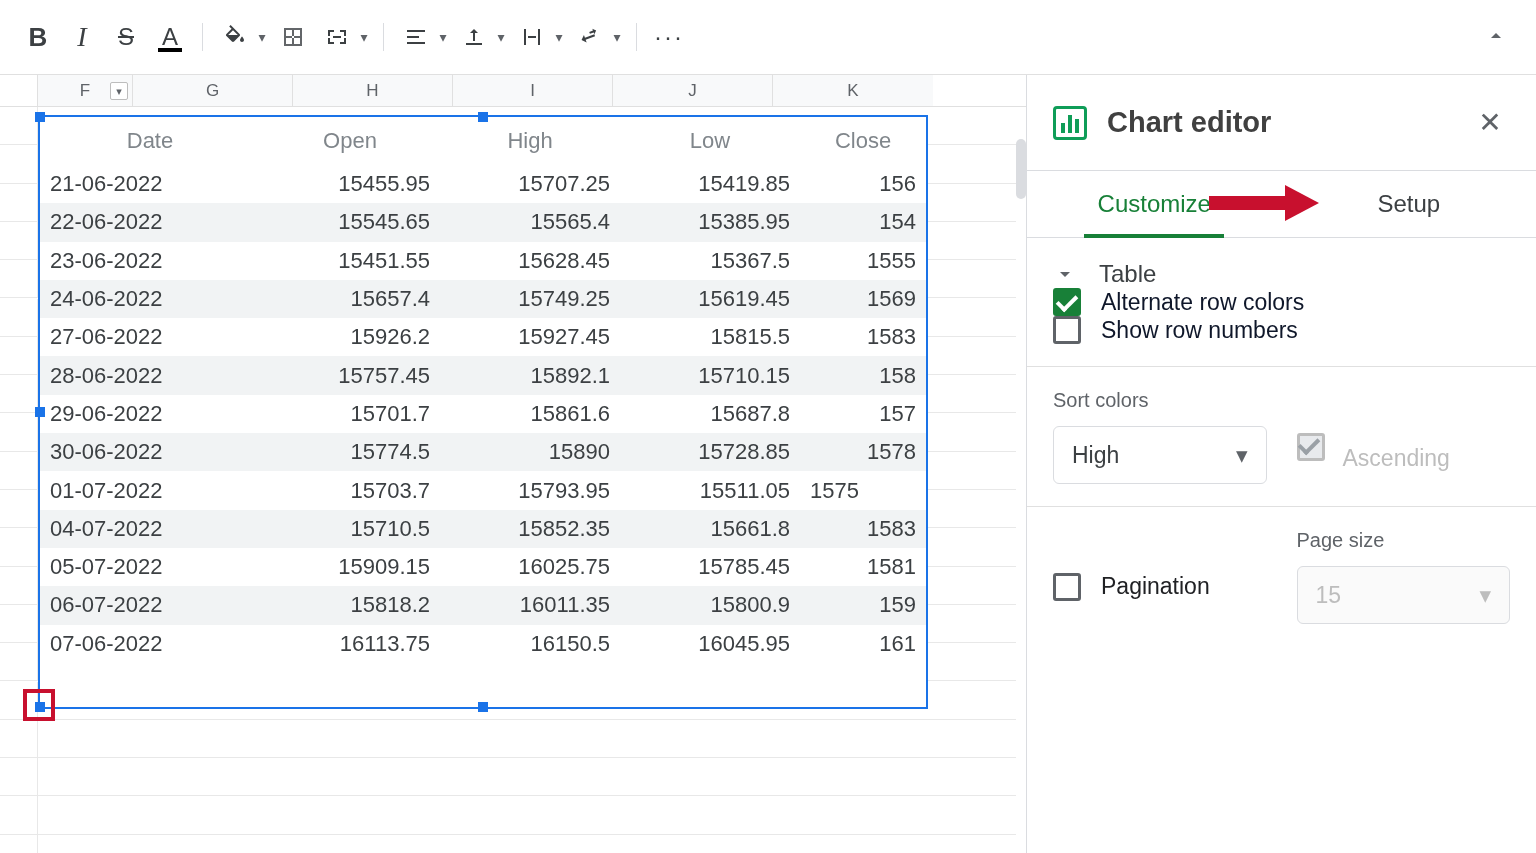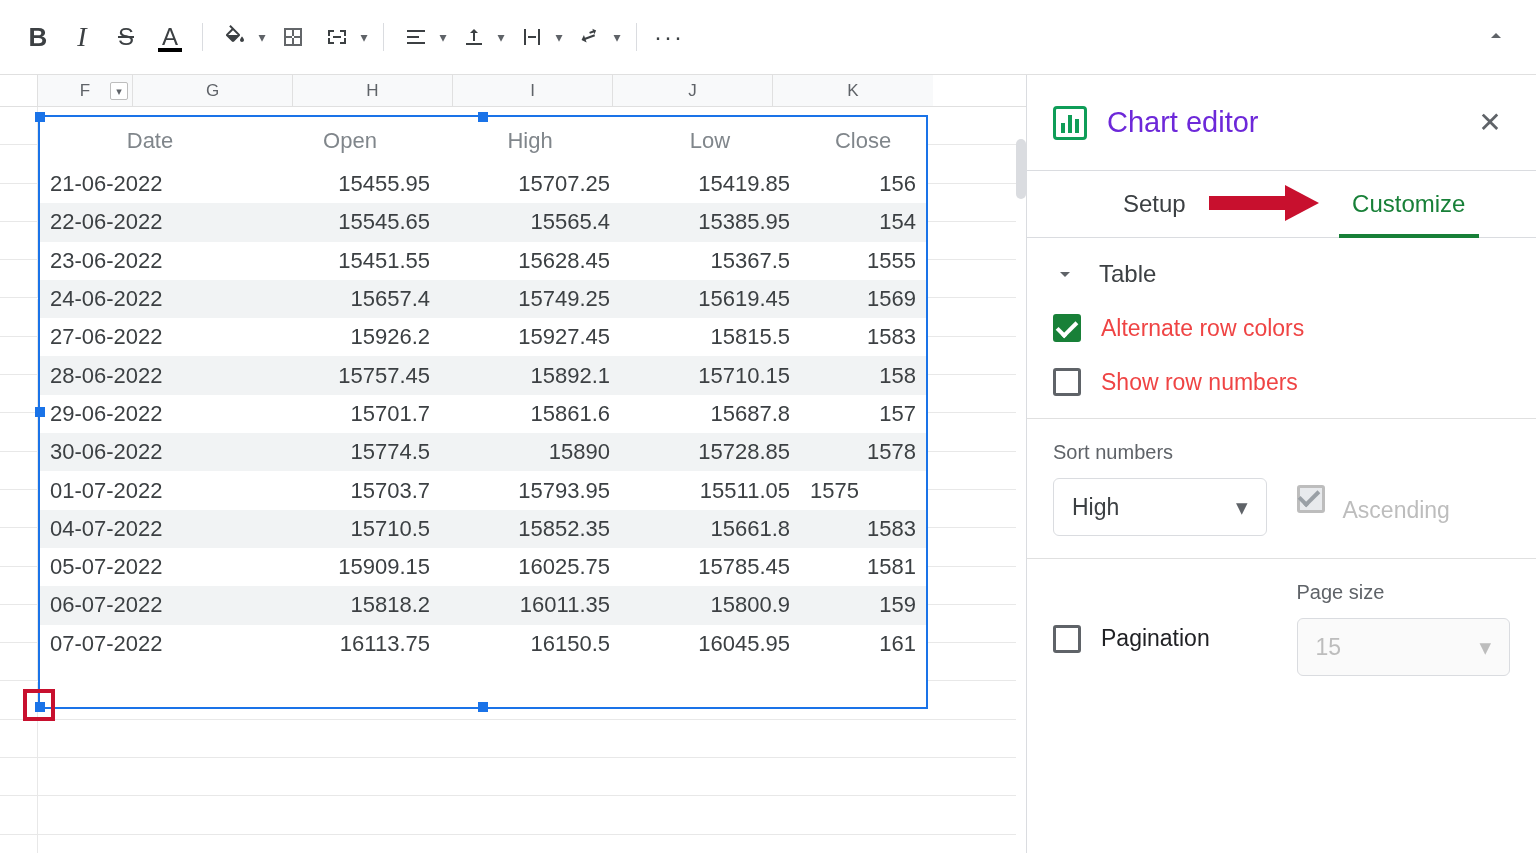--- a/index.html
+++ b/index.html
@@ -37,33 +37,33 @@
   
   .tablechart { position:absolute; inset:0; overflow:hidden; font-size:22px; color:#3c4043; }
   .theadrow { display:flex; height:48px; align-items:center; font-weight:400; color:#80868b; }
   .tcell { padding:0 10px; }
   .trow { display:flex; height:38.3px; align-items:center; }
   .trow.alt { background:#f1f3f4; }
   .date-col { width:220px; text-align:left; }
   .num-col { width:180px; text-align:right; }
   
   .ehdr { height:95px; display:flex; align-items:center; padding:0 26px; gap:20px; }
-  .ehdr-title { font-size:29px; color:#6d28d9; font-weight:400; flex:1; }
+  .ehdr-title { font-size:29px; color:#404040; font-weight:700; flex:1; }
   .eicon { width:34px; height:34px; border:3px solid #0f9d58; border-radius:4px; display:flex; align-items:flex-end; justify-content:center; gap:3px; padding:4px; }
   .eicon span { width:4px; background:#0f9d58; }
   .eclose { font-size:28px; color:#5f6368; cursor:pointer; width:40px; text-align:center; }
   .tabs { display:flex; height:68px; border-bottom:1px solid #dadce0; border-top:1px solid #dadce0; align-items:stretch; position:relative; }
   .tab { flex:1; display:flex; align-items:center; justify-content:center; font-size:24px; color:#3c4043; cursor:pointer; position:relative; }
   .tab.active { color:#188038; font-weight:500; }
   .tab-underline { position:absolute; left:50%; bottom:-1px; transform:translateX(-50%); width:140px; height:4px; background:#188038; }
   .arrow-annot { position:absolute; left:180px; top:50%; transform:translateY(-50%); pointer-events:none; }
   .section { padding:22px 26px; border-bottom:1px solid #e0e0e0; }
   .section-hdr { display:flex; align-items:center; gap:22px; font-size:24px; color:#3c4043; cursor:pointer; }
   .chev { transform:rotate(0deg); color:#5f6368; }
-  .chkrow { display:flex; align-items:center; gap:20px; font-size:23px; color:#ef4444; margin-top:26px; }
+  .chkrow { display:flex; align-items:center; gap:20px; font-size:23px; color:#0f172a; }
   .chkbox { width:28px; height:28px; border:3px solid #5f6368; border-radius:3px; position:relative; cursor:pointer; }
   .chkbox.checked { background:#188038; border-color:#188038; }
   .chkbox.checked::after { content:""; position:absolute; left:5px; top:0px; width:8px; height:16px; border:solid #fff; border-width:0 4px 4px 0; transform:rotate(45deg); }
   .chkbox.disabled { border-color:#bdbdbd; background:#e8eaed; cursor:default; }
   .chkbox.disabled.semi::after { content:""; position:absolute; left:3px; top:-2px; width:8px; height:16px; border:solid #9aa0a6; border-width:0 4px 4px 0; transform:rotate(45deg); }
   .two-col { display:flex; gap:30px; }
   .field-col { flex:1; }
   .field-lbl { font-size:20px; color:#5f6368; margin-bottom:14px; }
   .select { height:58px; border:1px solid #dadce0; border-radius:6px; display:flex; align-items:center; padding:0 18px; font-size:23px; color:#3c4043; justify-content:space-between; cursor:pointer; background:#fff; }
   .select.disabled { color:#bdbdbd; cursor:default; background:#fafafa; }
@@ -318,21 +318,21 @@
                   <div class="tcell" style="flex: 1 1 0%; text-align: right;">1581</div>
                 </div>
                 <div class="trow alt">
                   <div class="tcell date-col">06-07-2022</div>
                   <div class="tcell num-col">15818.2</div>
                   <div class="tcell num-col">16011.35</div>
                   <div class="tcell num-col">15800.9</div>
                   <div class="tcell" style="flex: 1 1 0%; text-align: right;">159</div>
                 </div>
                 <div class="trow">
-                  <div class="tcell date-col">07-07-2022</div>
+                  <div class="tcell date-col">07-06-2022</div>
                   <div class="tcell num-col">16113.75</div>
                   <div class="tcell num-col">16150.5</div>
                   <div class="tcell num-col">16045.95</div>
                   <div class="tcell" style="flex: 1 1 0%; text-align: right;">161</div>
                 </div>
               </div>
           </div>
         </div>
       </div>
     </div>
@@ -342,27 +342,27 @@
         <div class="eicon">
           <span style="height:10px;"></span>
             <span style="height:18px;"></span>
             <span style="height:14px;"></span>
         </div>
         <div class="ehdr-title">Chart editor</div>
         <div class="eclose">✕</div>
       </div>
 
       <div class="tabs">
-        <div class="tab">
-            <span>Setup</span>
-          </div>
         <div class="tab active">
           <span>Customize</span>
           <div class="tab-underline"></div>
         </div>
+        <div class="tab">
+            <span>Setup</span>
+          </div>
         <svg class="arrow-annot" width="115" height="42">
           <rect x="2" y="13" width="78" height="14" fill="#c8102e"></rect>
           <polygon points="78,2 112,20 78,38" fill="#c8102e"></polygon>
         </svg>
       </div>
 
       <div class="section">
         <div class="section-hdr">
           <svg class="chev" width="24" height="24" viewBox="0 0 24 24" fill="#5f6368">
               <path d="M7 10l5 5 5-5z"></path>
@@ -375,21 +375,21 @@
         </div>
         <div class="chkrow">
           <div class="chkbox"></div>
           <span>Show row numbers</span>
         </div>
       </div>
 
       <div class="section">
         <div class="two-col">
           <div class="field-col">
-            <div class="field-lbl">Sort numbers</div>
+            <div class="field-lbl">Sort colors</div>
             <div class="select">
               <span>High</span>
               <span style="color:#5f6368;">▾</span>
             </div>
           </div>
           <div class="field-col" style="display:flex;align-items:center;gap:18px;padding-top:20px;">
             <div class="chkbox disabled semi"></div>
             <span class="disabled-text" style="font-size:23px;">Ascending</span>
           </div>
         </div>

